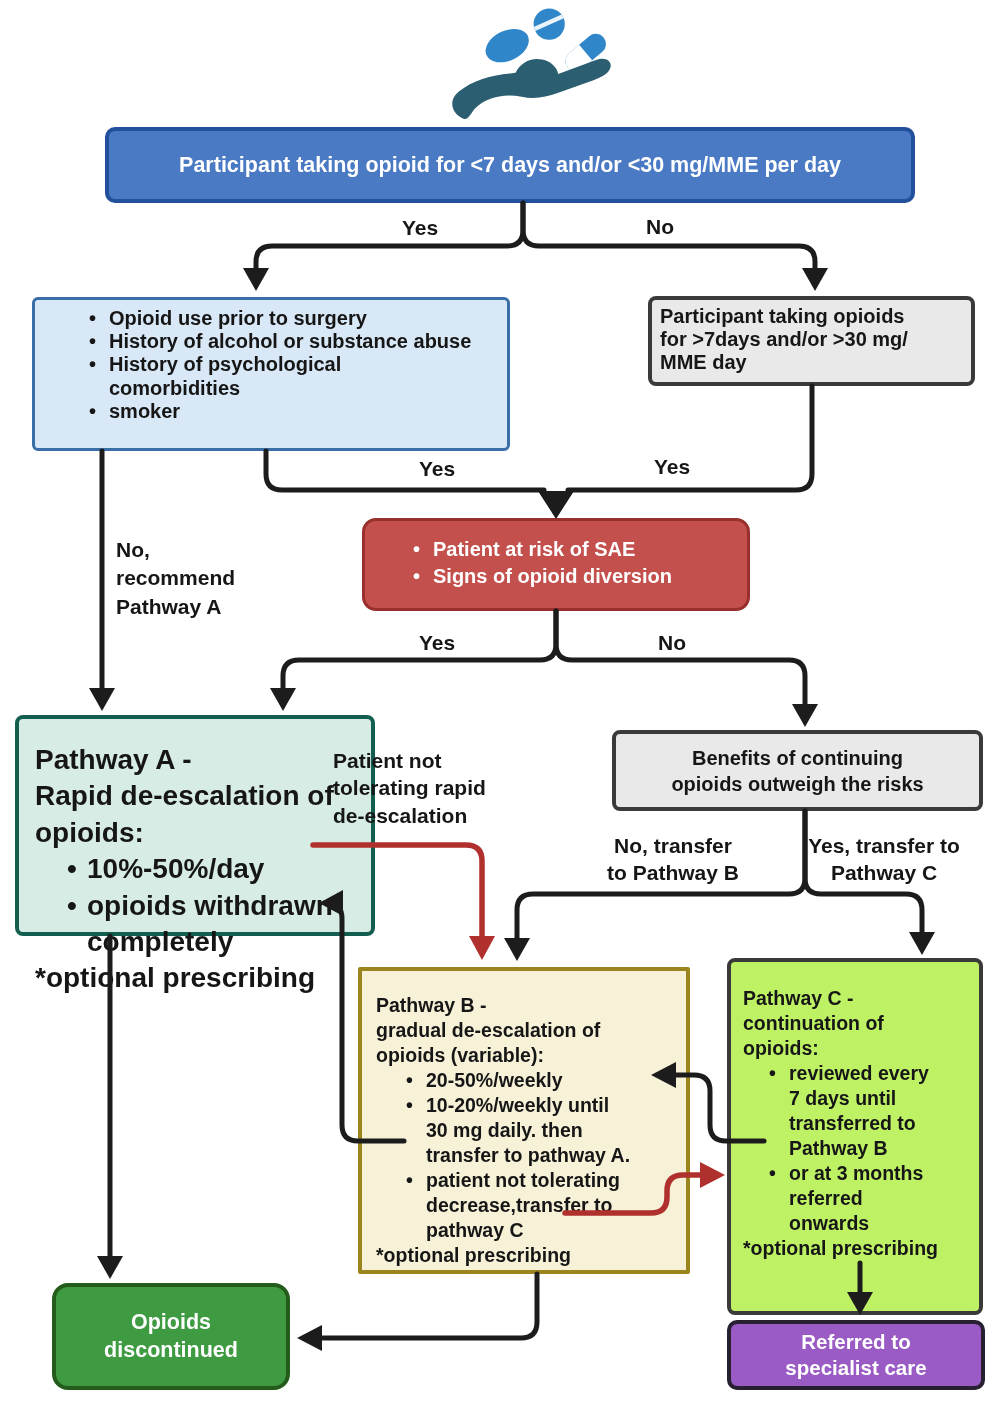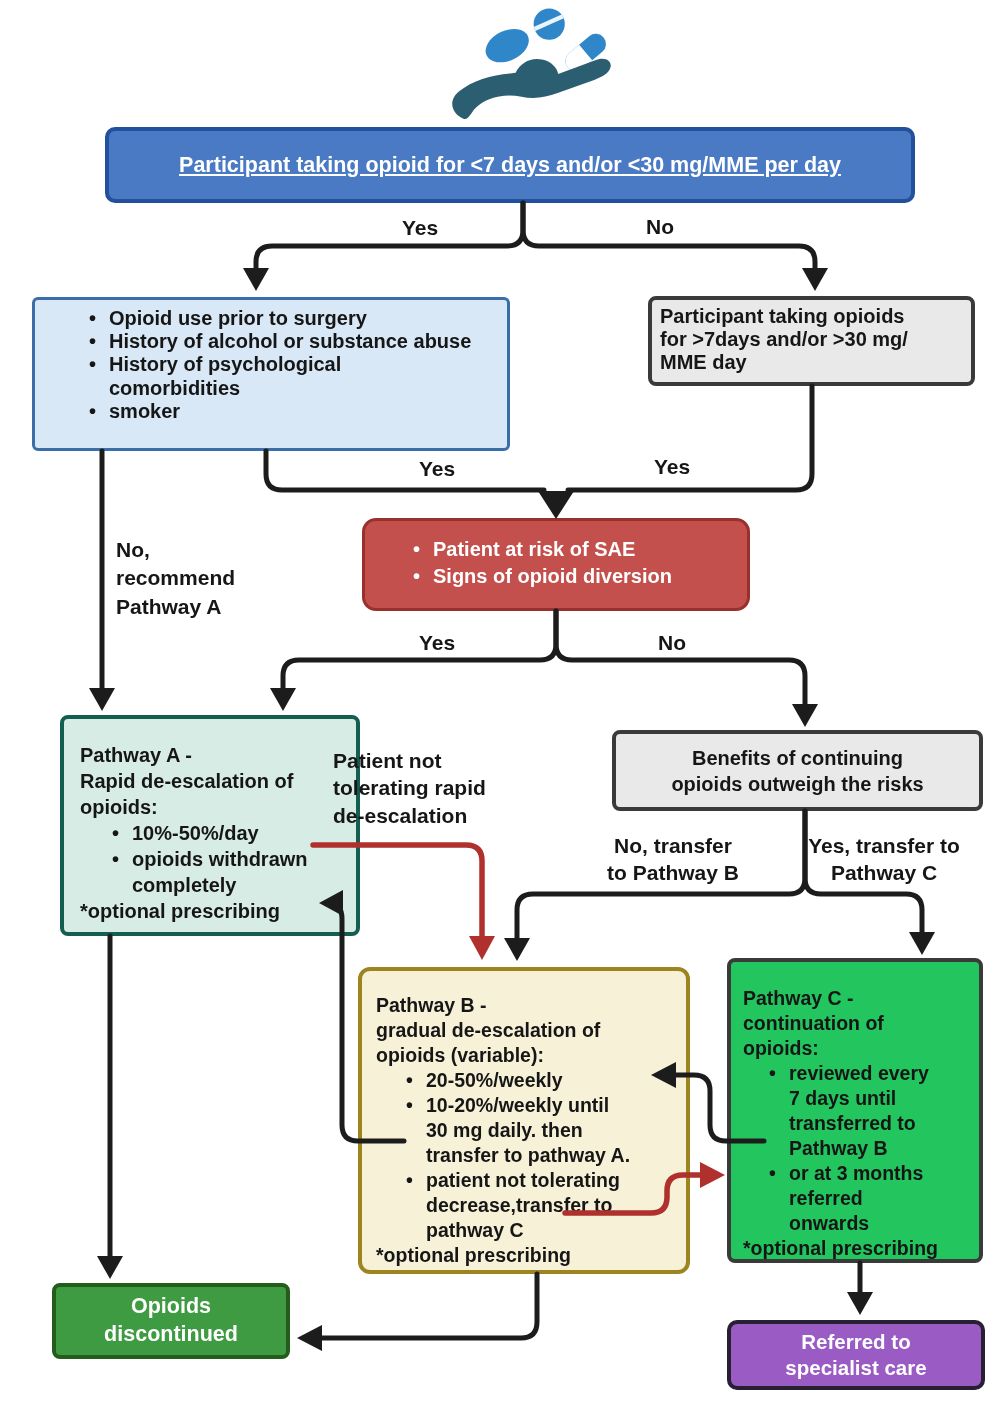--- a/index.html
+++ b/index.html
@@ -8,48 +8,48 @@
   .box{position:absolute;box-sizing:border-box;z-index:1;}
   .flexc{display:flex;align-items:center;justify-content:center;text-align:center;}
   .pre{white-space:pre-line;}
   .lbl{position:absolute;z-index:6;font-size:21px;line-height:1.3;}
   .ctr{text-align:center;}
   ul.blist{list-style:none;margin:0;padding:0;}
   ul.blist li{position:relative;padding-left:22px;white-space:pre-line;}
   ul.blist li::before{content:"\2022";position:absolute;left:2px;}
   
   #header-box{left:105px;top:127px;width:810px;height:76px;background:#4a7ac3;border:4px solid #23509c;
-              border-radius:10px;color:#ffffff;font-size:21.5px;text-decoration:underline;}
+              border-radius:10px;color:#ffffff;font-size:21.5px;}
   
   #screening-box{left:32px;top:297px;width:478px;height:154px;background:#d9e8f6;border:3px solid #3a6ea8;
                  border-radius:6px;padding:7px 8px 0 52px;font-size:20px;line-height:1.16;}
   
   #over7-box{left:648px;top:296px;width:327px;height:90px;background:#e9e9e9;border:4px solid #3a3a3a;
              border-radius:8px;padding:5px 8px;font-size:20px;line-height:1.14;}
   
   #risk-box{left:362px;top:518px;width:388px;height:93px;background:#c3504c;border:3px solid #98302d;
             border-radius:14px;color:#ffffff;padding:15px 8px 0 46px;font-size:20px;line-height:1.36;}
   
-  #pathway-a-box{left:15px;top:715px;width:300px;height:221px;background:#d8ece6;border:4px solid #145e50;
-                 border-radius:8px;padding:23px 6px 0 16px;font-size:20px;line-height:1.3;margin-left:45px;}
+  #pathway-a-box{left:15px;top:715px;width:360px;height:221px;background:#d8ece6;border:4px solid #145e50;
+                 border-radius:8px;padding:23px 6px 0 16px;font-size:28px;line-height:1.3;}
   #pathway-a-box ul{padding-left:30px;}
   
   #benefits-box{left:612px;top:730px;width:371px;height:81px;background:#e9e9e9;border:4px solid #3a3a3a;
                 border-radius:8px;font-size:20px;line-height:1.3;}
   
   #pathway-b-box{left:358px;top:967px;width:332px;height:307px;background:#f6f1d7;border:4px solid #9c841f;
-                 border-radius:12px;padding:22px 6px 0 14px;font-size:19.5px;line-height:1.28;}
+                 border-radius:2px;padding:22px 6px 0 14px;font-size:19.5px;line-height:1.28;}
   #pathway-b-box ul{padding-left:28px;}
   
-  #pathway-c-box{left:727px;top:958px;width:256px;height:305px;background:#22c55e;border:4px solid #3a3a3a;
+  #pathway-c-box{left:727px;top:958px;width:256px;height:357px;background:#bef264;border:4px solid #3a3a3a;
                  border-radius:8px;padding:24px 4px 0 12px;font-size:19.5px;line-height:1.28;}
   #pathway-c-box ul{padding-left:24px;}
   
-  #discontinued-box{left:52px;top:1283px;width:238px;height:76px;background:#3f9b42;border:4px solid #245c1b;
-                    border-radius:8px;color:#ffffff;font-size:21.5px;line-height:1.3;}
+  #discontinued-box{left:52px;top:1283px;width:238px;height:107px;background:#3f9b42;border:4px solid #245c1b;
+                    border-radius:16px;color:#ffffff;font-size:21.5px;line-height:1.3;}
   #referred-box{left:727px;top:1320px;width:258px;height:70px;background:#9a5cc4;border:4px solid #272030;
                 border-radius:10px;color:#ffffff;font-size:20.5px;line-height:1.25;}
   #icon-wrap{position:absolute;left:440px;top:0px;width:180px;height:122px;z-index:1;}
   #connector-layer{position:absolute;left:0;top:0;z-index:5;pointer-events:none;}
 </style>
 </head>
 <body>
 
 <div id="canvas">
 

